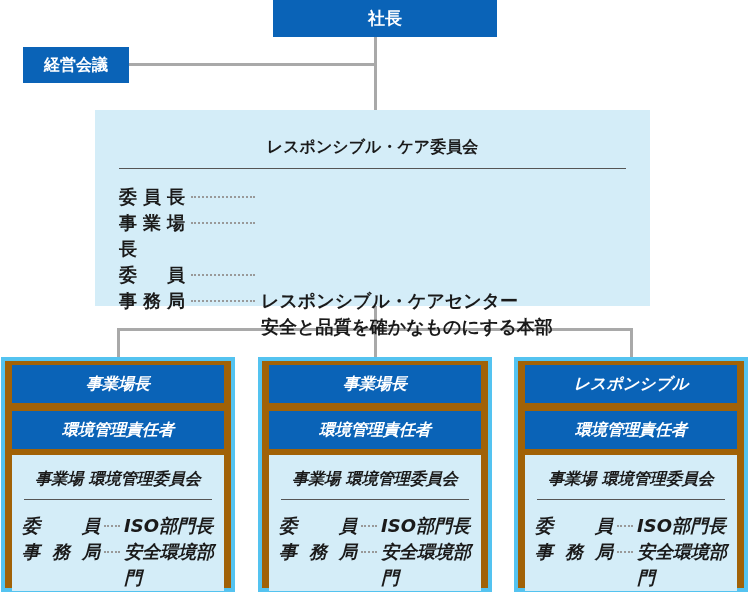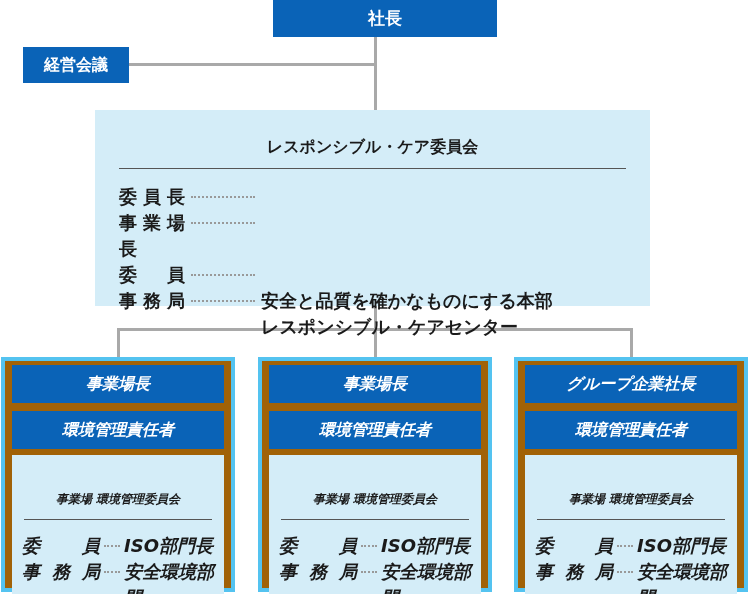--- a/index.html
+++ b/index.html
@@ -41,21 +41,21 @@
 
   
   .card { position: absolute; top: 357px; width: 234px; height: 235px; background: #a16207;
           border: 4px solid var(--cyan-border); padding: 4px 7px;
           display: flex; flex-direction: column; font-style: italic; }
   .card-1 { left: 1px; } .card-2 { left: 258px; } .card-3 { left: 514px; }
   .bar { flex: none; height: 38px; line-height: 38px; background: var(--dark-blue);
          color: #fff; text-align: center; font-size: 16px; }
   .bar-2 { margin-top: 8px; }
   .site-panel { flex: 1; margin-top: 6px; background: var(--light-blue); padding: 12px 10px 0; }
-  .site-panel .panel-title { font-size: 12px; line-height: 24px; margin-top: 20px; }
+  .site-panel .panel-title { font-size: 16px; line-height: 24px; }
   .site-panel .rule { margin: 8px 2px 0; }
   .s-rows { margin-top: 13px; }
   .card .lbl { width: 78px; }
   .card .leader { width: 16px; margin: 12px 4px 0; }
 </style>
 </head>
 <body>
 
 <div class="stage">
 
@@ -83,22 +83,22 @@
         <span class="leader"></span>
       </div>
       <div class="row">
         <span class="lbl">委員</span>
         <span class="leader"></span>
       </div>
       <div class="row">
         <span class="lbl">事務局</span>
         <span class="leader"></span>
         <span class="val">
+          <div>レスポンシブル・ケアセンター</div>
           <div>安全と品質を確かなものにする本部</div>
-          <div>レスポンシブル・ケアセンター</div>
         </span>
       </div>
     </div>
   </div>
 
   <div class="card card-1">
     <div class="bar">事業場長</div>
     <div class="bar bar-2">環境管理責任者</div>
     <div class="site-panel">
       <div class="panel-title">事業場 環境管理委員会</div>
@@ -133,21 +133,21 @@
         <div class="row">
           <span class="lbl">事務局</span>
           <span class="leader"></span>
           <span class="val">安全環境部門</span>
         </div>
       </div>
     </div>
   </div>
 
   <div class="card card-3">
-    <div class="bar">グループ企業社長</div>
+    <div class="bar">レスポンシブル</div>
     <div class="bar bar-2">環境管理責任者</div>
     <div class="site-panel">
       <div class="panel-title">事業場 環境管理委員会</div>
       <hr class="rule">
       <div class="s-rows">
         <div class="row">
           <span class="lbl">委員</span>
           <span class="leader"></span>
           <span class="val">ISO部門長</span>
         </div>

